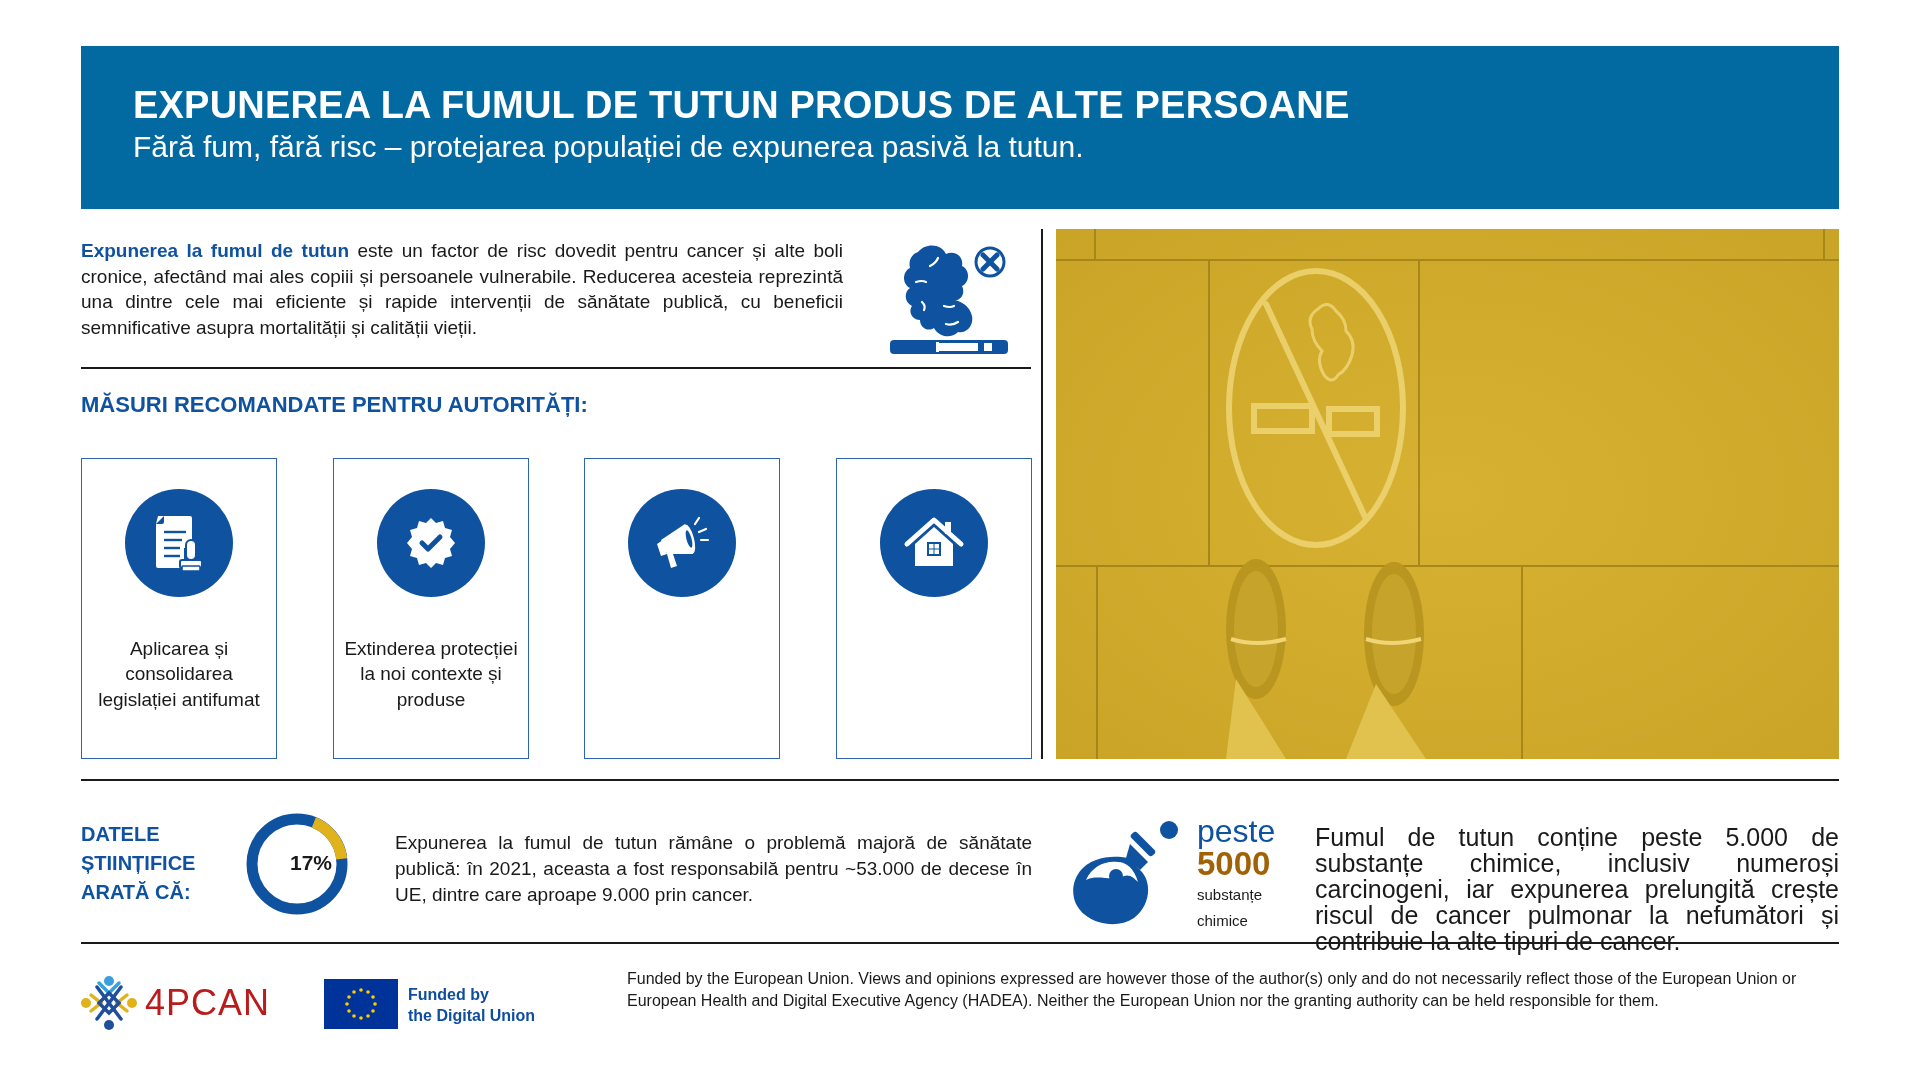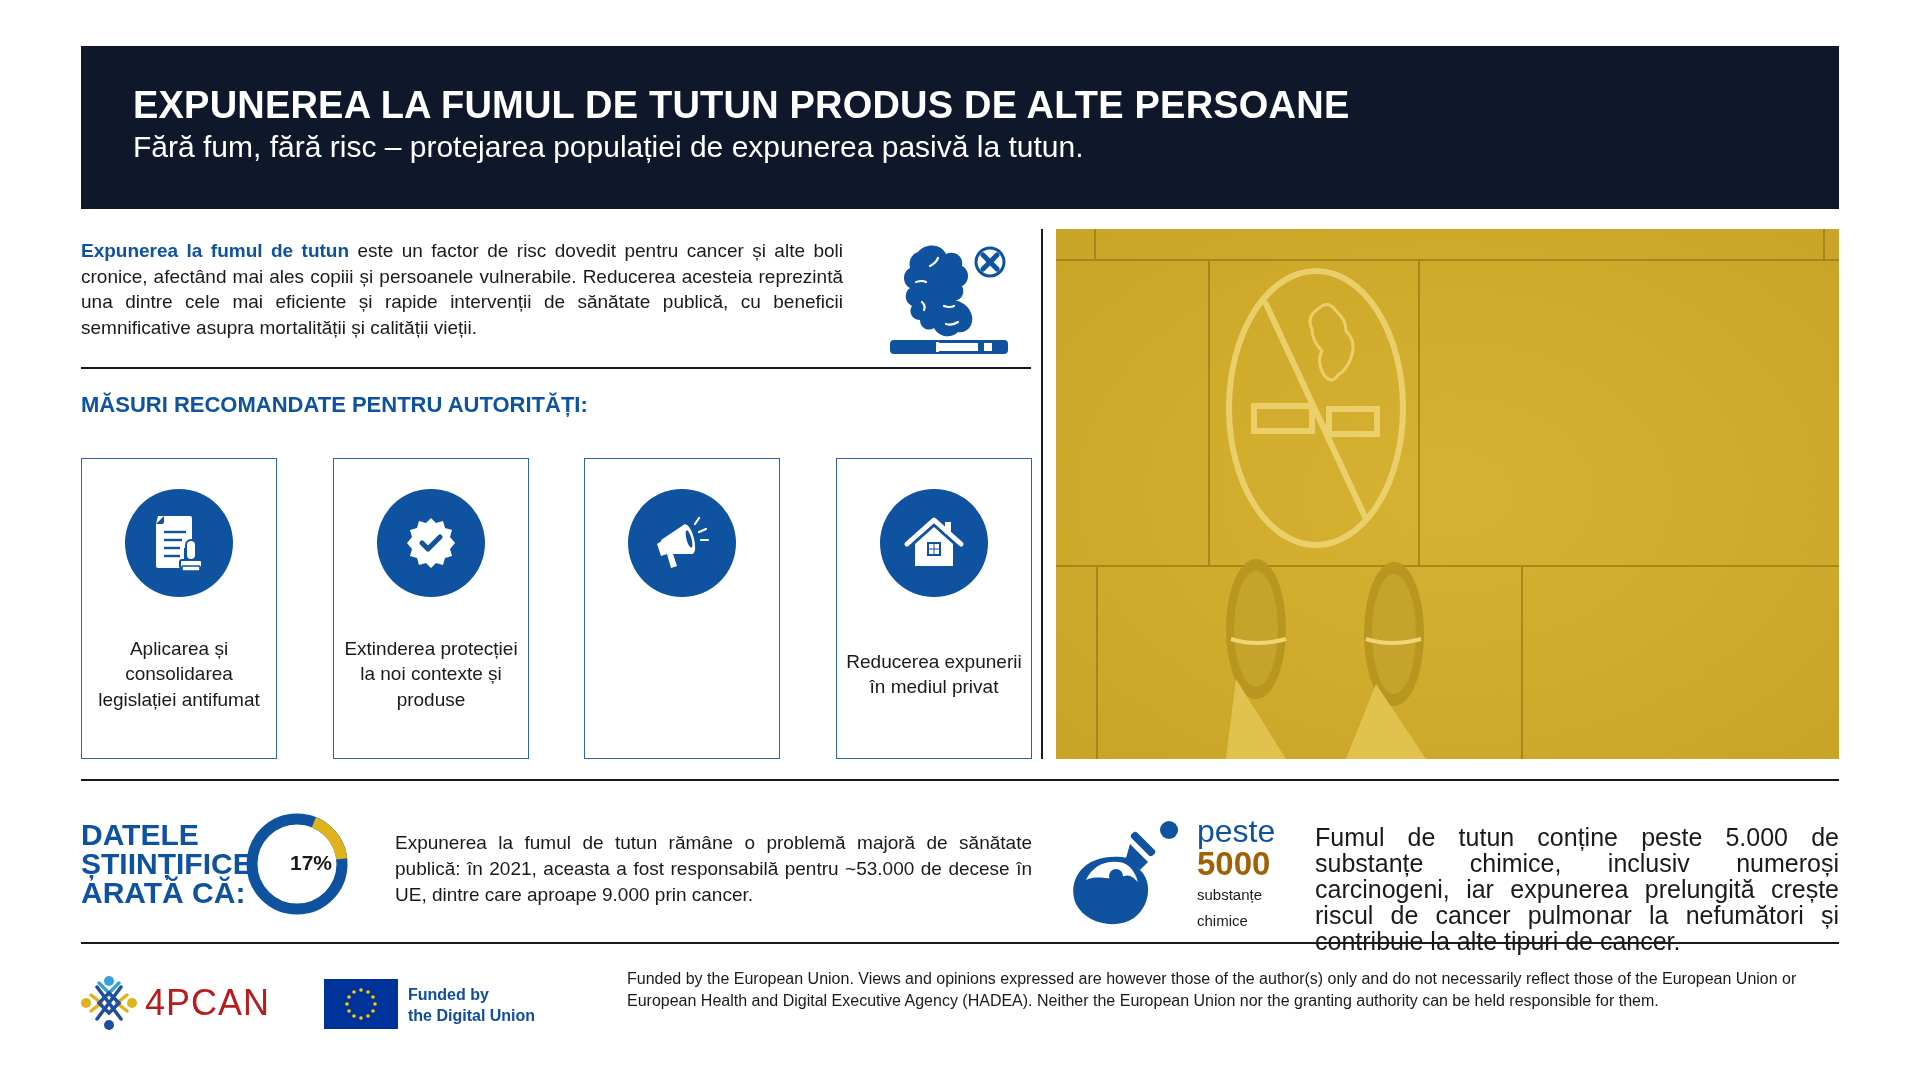--- a/index.html
+++ b/index.html
@@ -1,40 +1,40 @@
 <!DOCTYPE html>
 <html><head>
 <meta charset="utf-8">
 <style>
   * { box-sizing: border-box; margin: 0; padding: 0; }
   html, body { width: 1920px; height: 1080px; background: #ffffff; overflow: hidden; }
   body { position: relative; font-family: "Liberation Sans", "DejaVu Sans", sans-serif; color: #1a1a1a; }
 
-  .banner { position: absolute; left: 81px; top: 46px; width: 1758px; height: 163px; background: #0f172a; }
+  .banner { position: absolute; left: 81px; top: 46px; width: 1758px; height: 163px; background: #0369a1; }
   .banner .title { position: absolute; left: 52px; top: 38px; font-size: 38px; font-weight: 700; color: #ffffff; letter-spacing: 0.2px; white-space: nowrap; }
   .banner .subtitle { position: absolute; left: 52px; top: 84px; font-size: 30px; font-weight: 400; color: #ffffff; white-space: nowrap; }
 
   .intro { position: absolute; left: 81px; top: 238px; width: 762px; font-size: 19px; line-height: 25.7px; text-align: justify; color: #1a1a1a; }
   .intro .lead { color: #0F52A0; font-weight: 700; margin-top: 35px; }
 
   .smoke-icon { position: absolute; left: 888px; top: 236px; width: 124px; height: 120px; }
 
   .hline { position: absolute; height: 1.5px; background: #1a1a1a; }
   .vline { position: absolute; width: 1.5px; background: #1a1a1a; }
 
   .measures-title { position: absolute; left: 81px; top: 392px; font-size: 22px; font-weight: 700; color: #0F52A0; white-space: nowrap; }
 
   .card { position: absolute; top: 458px; width: 196px; height: 301px; border: 1.5px solid #2E64AE; background: #fff; }
   .card .circle { position: absolute; left: 50%; top: 30px; width: 108px; height: 108px; margin-left: -54px; border-radius: 50%; background: #0F52A0; display: flex; align-items: center; justify-content: center; }
   .card .circle svg { width: 66px; height: 66px; }
   .card .label { position: absolute; left: 8px; right: 8px; top: 160px; height: 110px; display: flex; align-items: center; justify-content: center; text-align: center; font-size: 19px; line-height: 25.5px; color: #1a1a1a; }
 
   .photo { position: absolute; left: 1056px; top: 229px; width: 783px; height: 530px; background: #D2AD2C; overflow: hidden; }
 
-  .data-title { position: absolute; left: 81px; top: 820px; font-size: 30px; line-height: 29px; font-weight: 700; color: #0F52A0; }
+  .data-title { position: absolute; left: 81px; top: 820px; font-size: 20px; line-height: 29px; font-weight: 700; color: #0F52A0; }
   .donut { position: absolute; left: 246px; top: 813px; width: 102px; height: 102px; }
   .donut-label { position: absolute; left: 246px; top: 851px; width: 102px; text-align: center; font-size: 21px; font-weight: 700; color: #1a1a1a; padding-left: 28px; }
   .data-text { position: absolute; left: 395px; top: 830px; width: 637px; font-size: 19px; line-height: 26px; text-align: justify; color: #1a1a1a; }
 
   .flask-icon { position: absolute; left: 1068px; top: 818px; width: 115px; height: 108px; }
   .stat-block { position: absolute; left: 1197px; top: 815px; width: 110px; }
   .stat-block .prefix { font-size: 32px; line-height: 32px; color: #0F52A0; }
   .stat-block .number { font-size: 33px; line-height: 33px; font-weight: 700; color: #a16207; }
   .stat-block .unit { font-size: 15px; line-height: 26px; color: #1a1a1a; margin-top: 2px; }
   .chem-text { position: absolute; left: 1315px; top: 824px; width: 524px; font-size: 25px; line-height: 26px; text-align: justify; color: #1a1a1a; }
@@ -137,21 +137,20 @@
       <path d="M14 34 L33 17 L52 34 V56 H14 Z" fill="#fff"></path>
       <rect x="26" y="32" width="14" height="14" fill="#0F52A0"></rect>
       <g fill="#fff">
         <rect x="28" y="34" width="4.5" height="4.5"></rect>
         <rect x="33.5" y="34" width="4.5" height="4.5"></rect>
         <rect x="28" y="39.5" width="4.5" height="4.5"></rect>
         <rect x="33.5" y="39.5" width="4.5" height="4.5"></rect>
       </g>
     </svg>
   </div>
-  <div class="label">Reducerea expunerii în mediul privat</div>
 </div>
 
 <div class="photo">
   <svg width="783" height="530" viewBox="0 0 783 530">
     <defs>
       <radialGradient id="tile" cx="50%" cy="50%" r="70%">
         <stop offset="0" stop-color="#D7B232"></stop>
         <stop offset="1" stop-color="#C9A426"></stop>
       </radialGradient>
     </defs>

